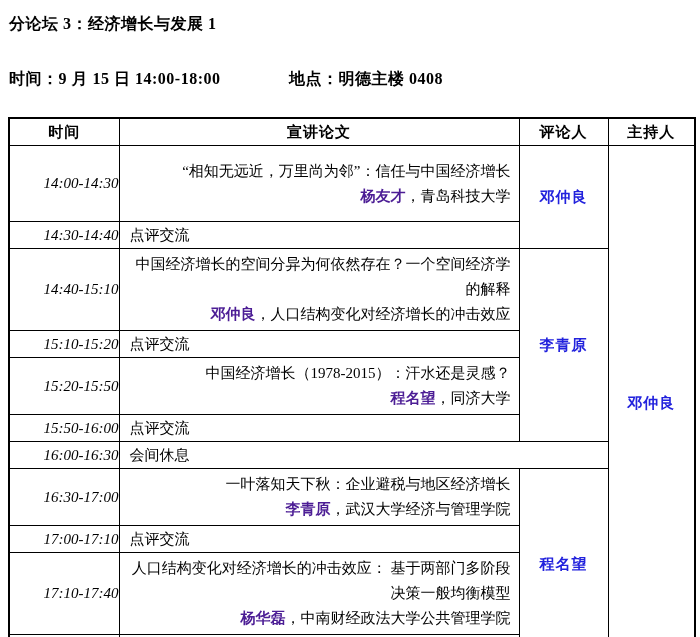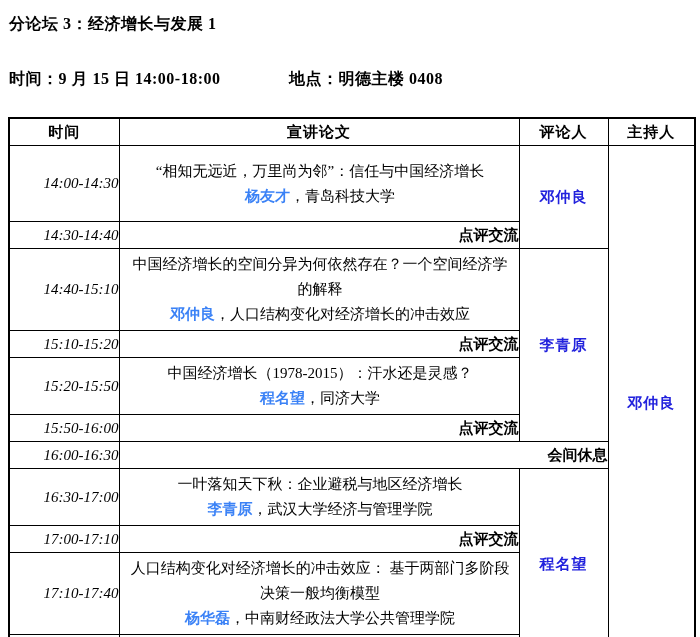--- a/index.html
+++ b/index.html
@@ -58,30 +58,29 @@
   col.c-host { width: 87px; }
 
   td.time-cell {
     text-align: right;
     white-space: nowrap;
     font-style: italic;
   }
   td.paper-cell {
     padding: 3px 8px 3px 10px;
     line-height: 25px;
-    text-align: center;
+    text-align: right;
     font-family: Liberation Serif, serif;
   }
   td.activity-cell, td.break-cell {
     padding-left: 10px;
-    text-align: right;
-    font-weight: bold;
+    text-align: left;
   }
   .author-name {
-    color: #3b82f6;
+    color: #4c1d95;
     font-weight: bold;
   }
   td.reviewer-cell, td.host-cell {
     text-align: center;
     color: #2222dd;
     font-weight: bold;
     letter-spacing: 1px;
   }
   tr.rh-1 { height: 27px; margin-top: 10px; }
   tr.rh-2 { height: 54px; margin-left: 12px; }

